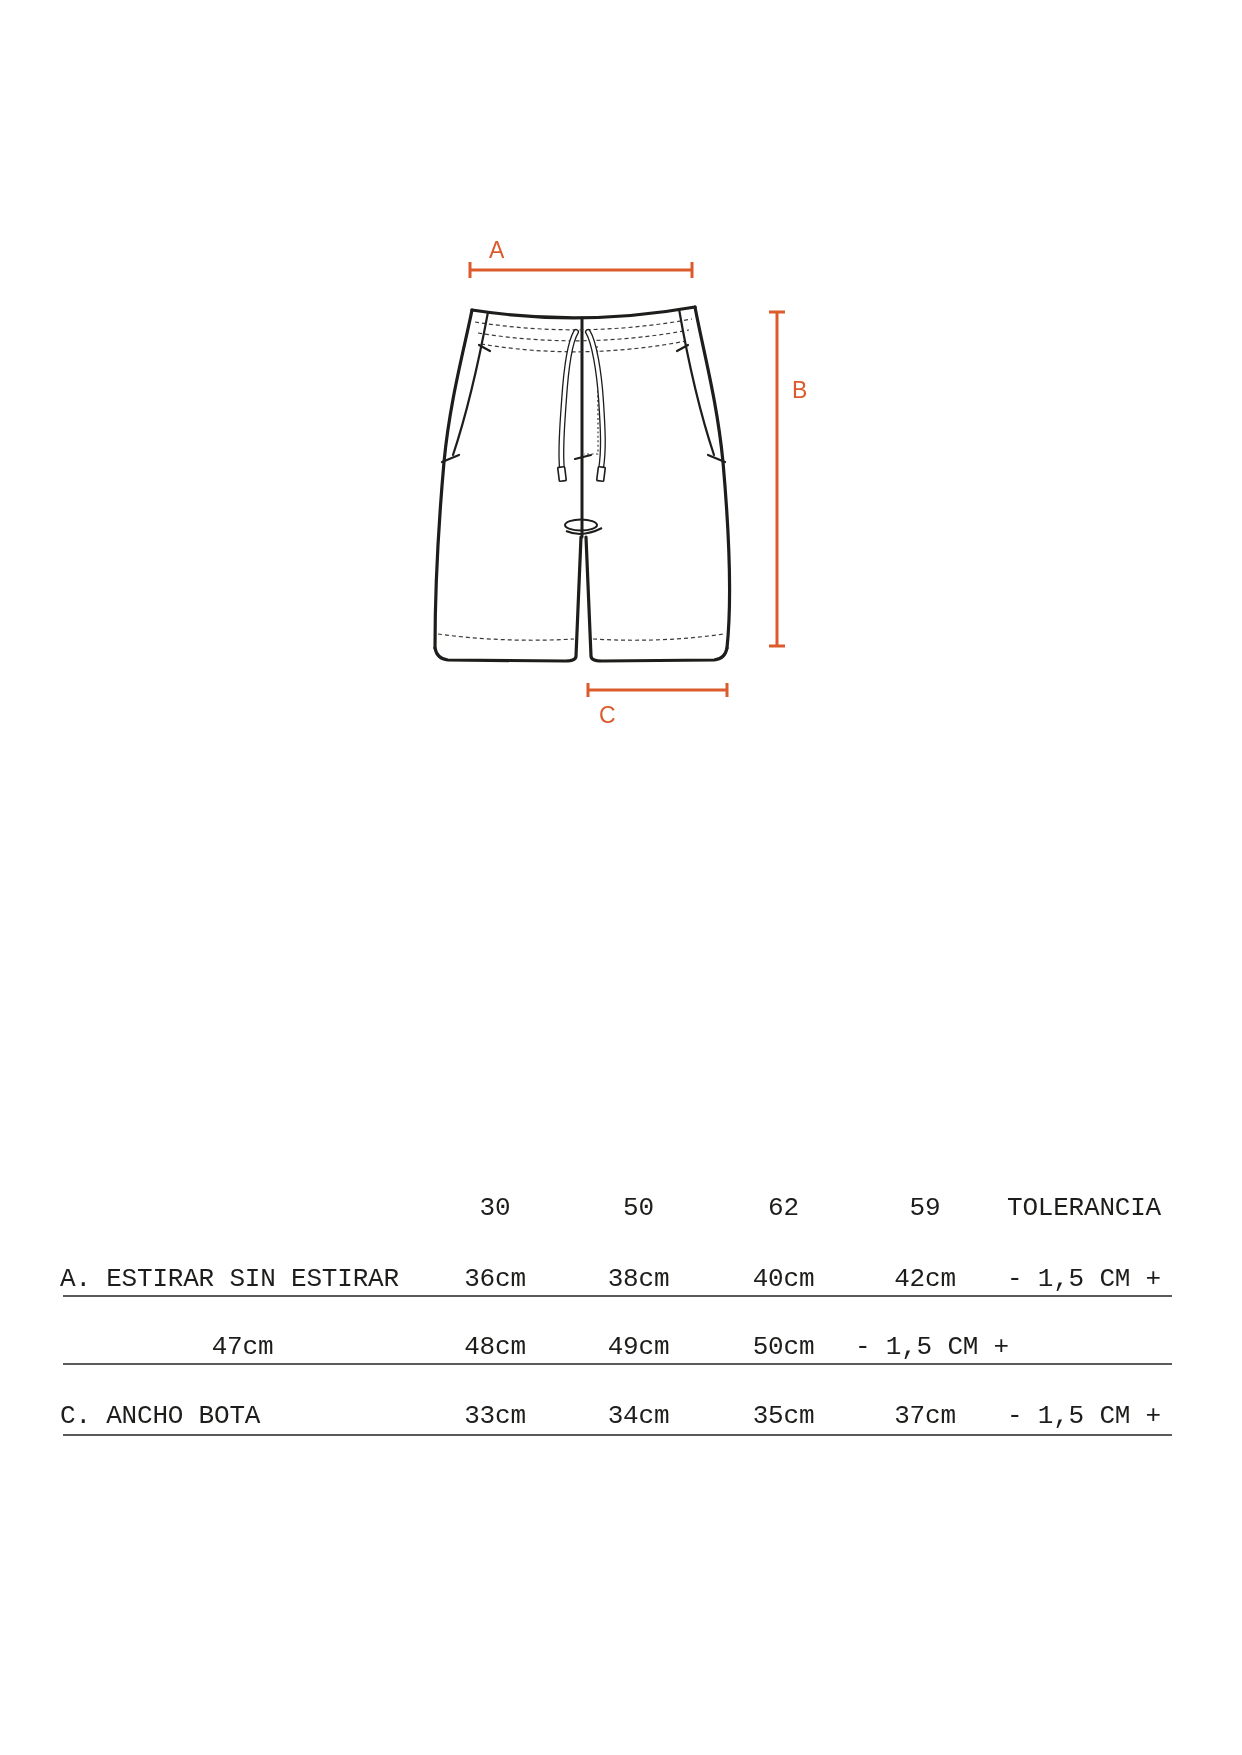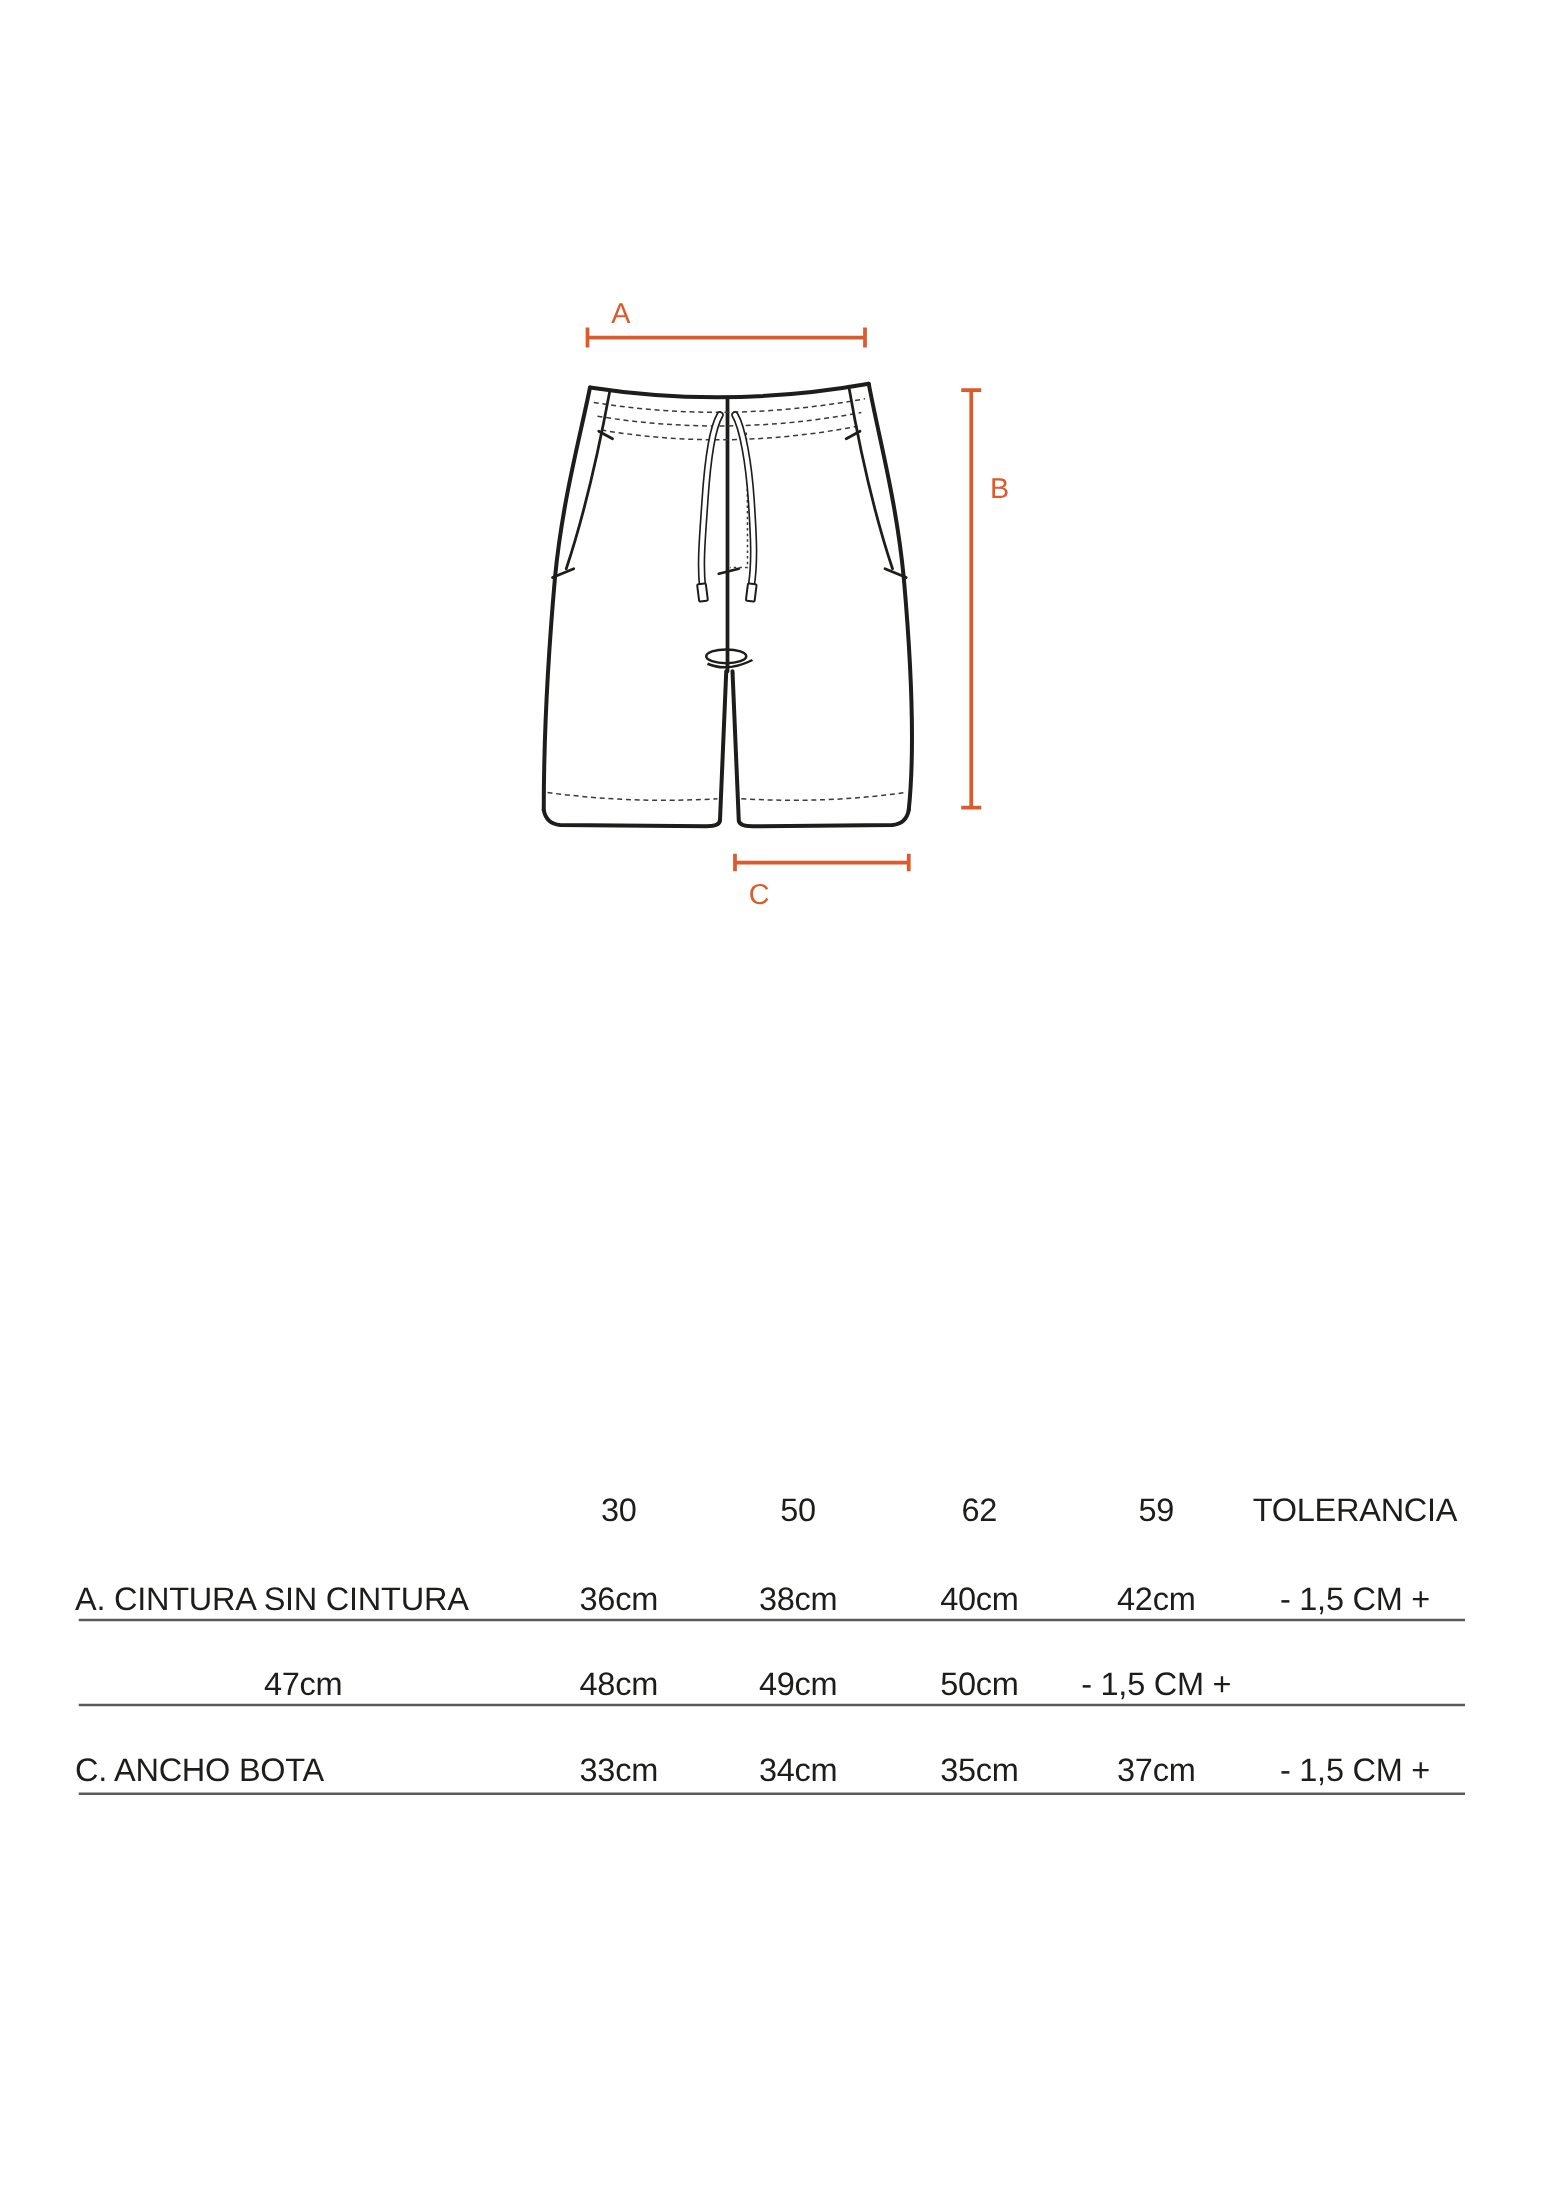--- a/index.html
+++ b/index.html
@@ -27,21 +27,21 @@
     color:#1D1D1B;
   }
   .trow{
     position:absolute;left:0;width:1113px;height:46px;
     display:grid;
     grid-template-columns:365px 140px 147px 143px 140px 178px;
     align-items:center;
     font-size:26px;
     letter-spacing:-0.2px;
   }
-  .cell{white-space:nowrap;}
+  .cell{white-space:nowrap;font-family:Liberation Mono, monospace;}
   .cell.label{text-align:left;}
   .cell.num,.cell.tol{text-align:center;}
   .rule{
     position:absolute;left:3px;width:1109px;height:2px;
     background:#5a5a5a;
   }
 </style>
 </head>
 <body>
 
@@ -114,21 +114,21 @@
     <div class="trow" style="top:5px">
       <div class="cell label"></div>
       <div class="cell num">30</div>
       <div class="cell num">50</div>
       <div class="cell num">62</div>
       <div class="cell num">59</div>
       <div class="cell tol">TOLERANCIA</div>
     </div>
 
     <div class="trow" style="top:76px">
-      <div class="cell label">A. CINTURA SIN CINTURA</div>
+      <div class="cell label">A. ESTIRAR SIN ESTIRAR</div>
       <div class="cell num">36cm</div>
       <div class="cell num">38cm</div>
       <div class="cell num">40cm</div>
       <div class="cell num">42cm</div>
       <div class="cell tol">- 1,5 CM +</div>
     </div>
     <div class="rule" style="top:115px"></div>
 
     <div class="trow" style="top:144px">
       <div class="cell num">47cm</div>

